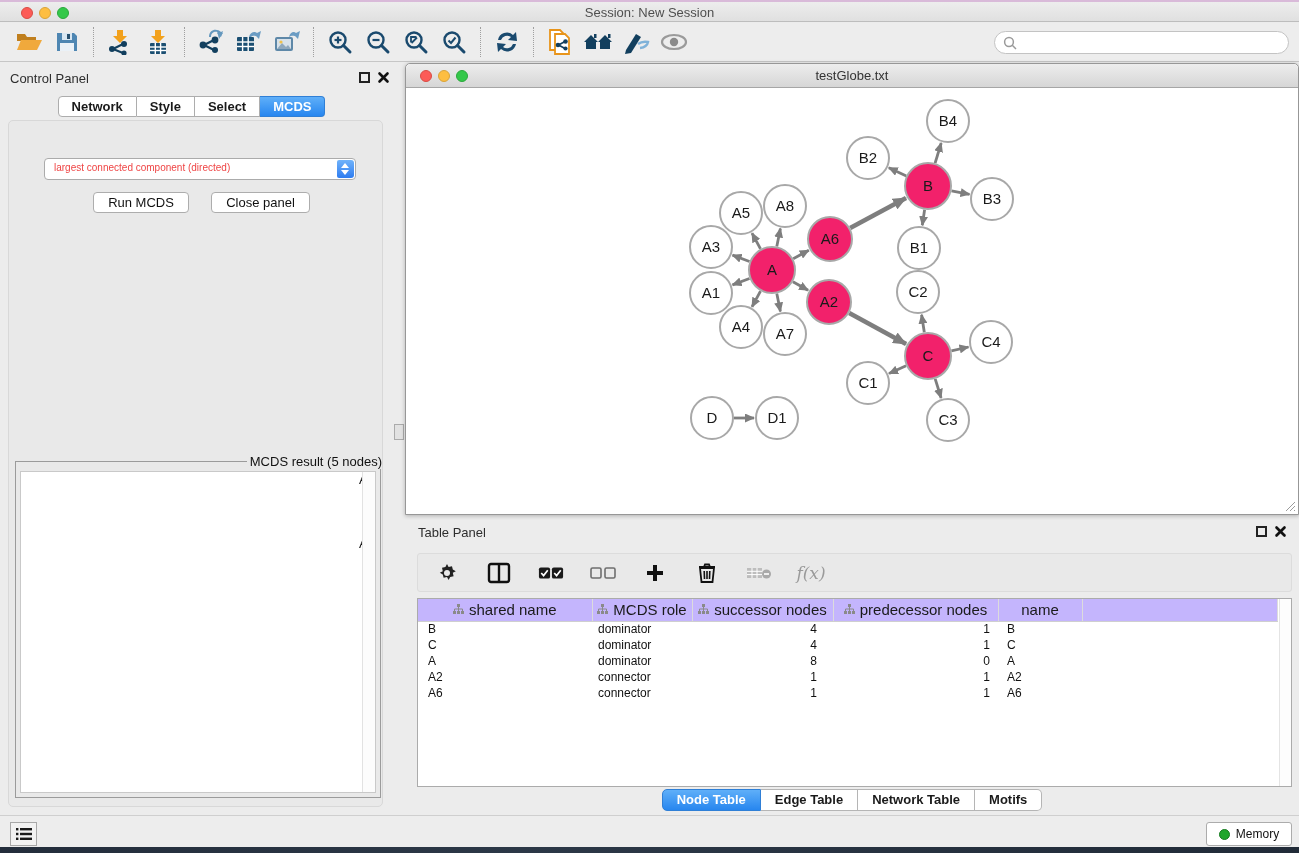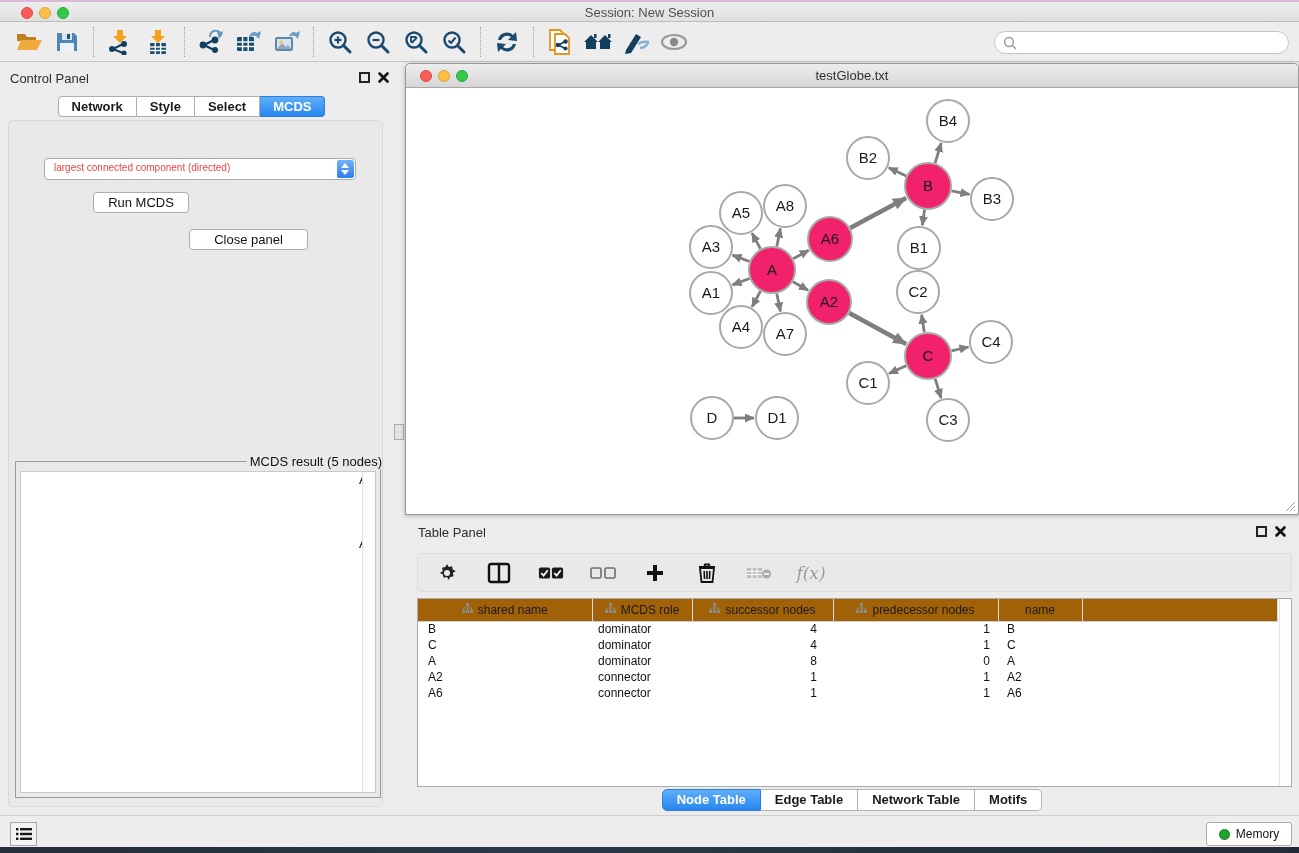--- a/index.html
+++ b/index.html
@@ -69,21 +69,21 @@
     background:linear-gradient(#71B3FA,#2E7CF0);
   }
   .stepper .up, .stepper .down { position:absolute; left:4px; width:0; height:0; border-left:4.5px solid transparent; border-right:4.5px solid transparent; }
   .stepper .up { top:3px; border-bottom:5px solid #FFF; }
   .stepper .down { bottom:3px; border-top:5px solid #FFF; }
   .cp-btn {
     position:absolute; top:71px; height:21px; background:#FFF; border:1px solid #ADADAD; border-radius:4px;
     font-size:13px; color:#111; text-align:center; line-height:19px; cursor:default;
   }
   .btn-run { left:84px; width:96px; }
-  .btn-close { left:180px; width:119px;margin-top:37px; }
+  .btn-close { left:202px; width:99px; }
   .result-fieldset {
     position:absolute; left:6px; top:333px; width:366px; height:344px;
     border:1px solid #9B9B9B; padding:0;text-align:right;
   }
   .result-fieldset legend { font-size:13px; color:#111; margin-left:5px; padding:0 3px; }
   .result-list {
     position:absolute; left:4px; top:2px; right:4px; bottom:4px;
     background:#FFF; border:1px solid #C9C9C9; overflow:hidden;
   }
   .result-item { font-size:13px; line-height:16px; padding-left:4px; color:#111; }
@@ -115,22 +115,22 @@
     display:flex; align-items:center; gap:26px; padding-left:16px;
   }
   .tp-icon { width:26px; height:26px; display:flex; align-items:center; justify-content:center; cursor:default; }
   .fx-label { font-family:"DejaVu Serif", serif; font-style:italic; font-size:17px; color:#9A9A9A; }
   .node-table-wrap {
     position:absolute; left:12px; top:78px; width:875px; height:189px;
     background:#FFF; border:1px solid #ABABAB;
   }
   table.node-table { border-collapse:collapse; table-layout:fixed; width:860px; }
   table.node-table th {
-    height:22px; background:#a16207; border-bottom:1px solid #CFCFCF; border-right:1px solid #DCDCDC;
-    font-size:12px; font-weight:normal; color:#1A1A1A; text-align:center; white-space:nowrap; overflow:hidden;
+    height:22px; background:#c4b5fd; border-bottom:1px solid #CFCFCF; border-right:1px solid #DCDCDC;
+    font-size:15px; font-weight:normal; color:#1A1A1A; text-align:center; white-space:nowrap; overflow:hidden;
   }
   table.node-table th .hdr { display:inline-flex; align-items:center; gap:5px; }
   table.node-table td {
     height:16px; font-size:12px; color:#111; white-space:nowrap; overflow:hidden; background:#FFF;
   }
   td.c0 { padding-left:10px; } td.c1 { padding-left:6px; }
   td.c2 { text-align:right; padding-right:16px; } td.c3 { text-align:right; padding-right:8px; }
   td.c4 { padding-left:9px; }
   .table-scroll { position:absolute; right:0; top:0; bottom:0; width:12px; background:#FDFDFD; border-left:1px solid #E4E4E4; }
   .tp-tabs { position:absolute; left:0; width:894px; top:269px; display:flex; justify-content:center; }

